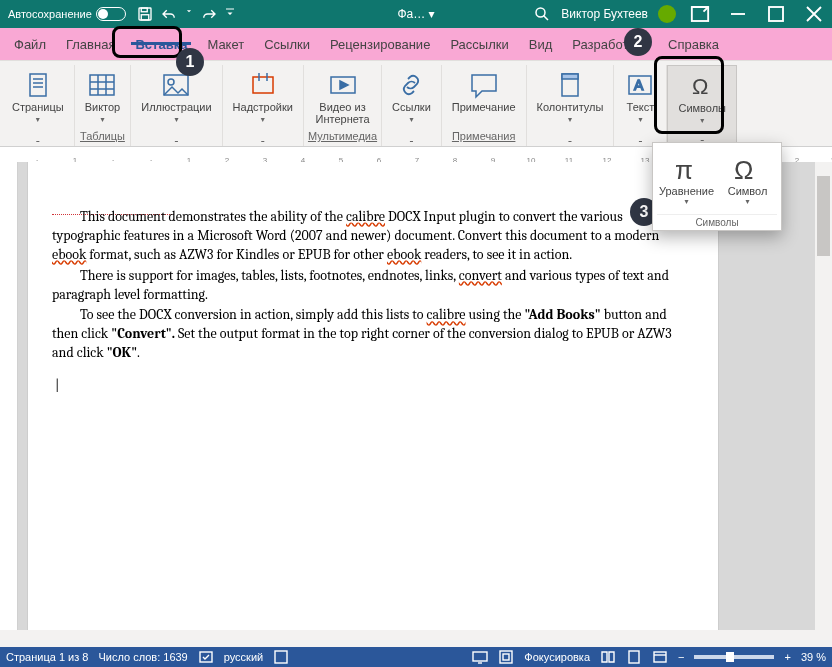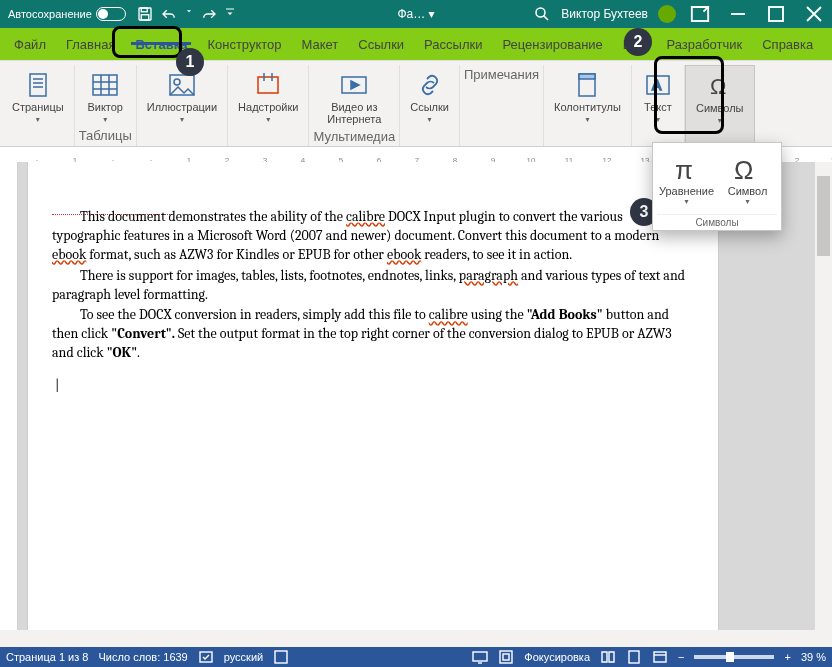--- a/index.html
+++ b/index.html
@@ -8,33 +8,33 @@
   .titlebar .qat { display:flex; align-items:center; gap:6px; }
   .qat-item { display:flex; align-items:center; gap:4px; height:22px; padding:0 4px;}
   .autosave-label { font-size:11px; }
   .toggle { width:30px; height:14px; border:1px solid #fff; border-radius:8px; position:relative;}
   .toggle::after{content:""; position:absolute; left:1px; top:1px; width:10px; height:10px; border-radius:50%; background:#fff;}
   .ticon { width:18px; height:18px; display:inline-block; }
   .title-center { position:absolute; left:50%; transform:translateX(-50%); font-size:12px;}
   .title-right { margin-left:auto; display:flex; align-items:center; gap:10px;}
   .winbtn { width:28px; height:28px; display:flex; align-items:center; justify-content:center;}
   .avatar { width:18px; height:18px; background:#6a0; border-radius:50%; display:inline-block;}
-  .ribbon-tabs { height:30px; background:#84cc16; border-bottom:1px solid #e1dfdd; display:flex; align-items:stretch; padding:16px 4px;}
+  .ribbon-tabs { height:30px; background:#f9a8d4; border-bottom:1px solid #e1dfdd; display:flex; align-items:stretch; padding:16px 4px;}
   .rtab { padding:0 10px; font-size:13px; display:flex; align-items:center; color:#444; cursor:pointer; position:relative;}
   .rtab.active { font-weight:600; color:#2b579a; }
   .rtab.active::after { content:""; position:absolute; left:6px; right:6px; bottom:-1px; height:3px; background:#2b579a;}
   .share-btn { margin-left:auto; color:#2b579a; font-weight:600; display:flex; align-items:center; padding:0 10px; gap:4px;}
   .ribbon { height:86px; background:#f3f2f1; border-bottom:1px solid #d0d0d0; display:flex; padding:4px 2px 0 2px; position:relative;}
   .group { border-right:1px solid #e1dfdd; display:flex; flex-direction:column; align-items:center; justify-content:space-between; padding:2px 4px; }
   .group:last-child{border-right:none;}
   .big-btn { display:flex; flex-direction:column; align-items:center; justify-content:flex-start; width:auto; padding:4px 6px; font-size:11px; text-align:center; color:#444; cursor:pointer; gap:2px;}
   .big-btn .bicon { width:32px; height:28px; display:flex; align-items:center; justify-content:center;}
   .big-btn .lbl { line-height:1.1; }
   .dd { font-size:8px; color:#666;}
-  .group-label { font-size:13px; color:#666; padding-bottom:2px;}
+  .group-label { font-size:11px; color:#666; padding-bottom:2px;text-decoration:underline;}
   .callout { position:absolute; border:3px solid #000; border-radius:8px; pointer-events:none;}
   .co-num { position:absolute; width:24px; height:24px; border-radius:50%; background:#303644; color:#fff; font-weight:700; display:flex; align-items:center; justify-content:center; font-size:14px; }
   .co-num.huge { width:28px; height:28px; font-size:16px;}
   .flyout { position:absolute; top:142px; left:652px; width:130px; background:#fff; border:1px solid #c8c6c4; box-shadow:0 6px 16px rgba(0,0,0,.3); z-index:5; padding:6px 4px 2px 4px;}
   .flyout-items { display:flex; gap:2px; justify-content:space-around;}
   .fly-btn { display:flex; flex-direction:column; align-items:center; font-size:11px; color:#444; padding:4px 2px; width:60px;}
   .fly-btn .ficon { width:40px; height:32px; display:flex; align-items:center; justify-content:center;}
   .flyout-label { text-align:center; font-size:10px; color:#666; border-top:1px solid #eee; margin-top:4px; padding-top:2px;}
   .rulerbar { height:18px; background:#fff; border-bottom:1px solid #d0d0d0; position:relative;}
   .ruler { position:absolute; left:18px; right:0; top:0; height:18px; font-size:8px; color:#888; overflow:hidden; display:flex; align-items:flex-end;}
@@ -125,25 +125,24 @@
           <path d="M6 6l12 12M18 6L6 18"></path>
         </svg>
       </span>
   </div>
 </div>
 
 <div class="ribbon-tabs">
   <div class="rtab">Файл</div>
   <div class="rtab">Главная</div>
   <div class="rtab active">Вставка</div>
-  <div class="rtab">Конструктор</div>
   <div class="rtab">Макет</div>
   <div class="rtab">Ссылки</div>
+  <div class="rtab">Рецензирование</div>
   <div class="rtab">Рассылки</div>
-  <div class="rtab">Рецензирование</div>
   <div class="rtab">Вид</div>
   <div class="rtab">Разработчик</div>
   <div class="rtab">Справка</div>
   <div class="share-btn">
     
     
   </div>
 </div>
 
 <div class="ribbon">
@@ -219,20 +218,28 @@
           <svg viewBox="0 0 32 28" fill="none" stroke="#3a6ea5" stroke-width="1.8">
             <path d="M12 16a5 5 0 007 0l3-3a5 5 0 00-7-7l-2 2M20 12a5 5 0 00-7 0l-3 3a5 5 0 007 7l2-2"></path>
           </svg>
         </span>
       <span class="lbl">Ссылки</span>
         <span class="dd">▾</span>
     </div>
     <div class="group-label">&nbsp;</div>
   </div>
   <div class="group">
+    <div class="big-btn">
+      <span class="bicon">
+          <svg viewBox="0 0 32 28" fill="none" stroke="#3a6ea5" stroke-width="1.5">
+            <path d="M4 4h24v16H14l-6 6v-6H4z"></path>
+          </svg>
+        </span>
+      <span class="lbl">Примечание</span>
+    </div>
     <div class="group-label">Примечания</div>
   </div>
   <div class="group">
     <div class="big-btn">
       <span class="bicon">
           <svg viewBox="0 0 32 28" fill="none" stroke="#3a6ea5" stroke-width="1.5">
             <rect x="8" y="3" width="16" height="22"></rect>
             <rect x="8" y="3" width="16" height="5" fill="#a8c4e8"></rect>
           </svg>
         </span>
@@ -321,24 +328,24 @@
 
 <div class="doc-area">
   <div class="vruler"></div>
   <div class="page">
     <div class="red-marker-area"><span class="red-dotted"></span></div>
     <div class="doc-text">
       <p>
         <span>This document demonstrates the ability of the </span><span class="sq">calibre</span><span> DOCX Input plugin to convert the various typographic features in a Microsoft Word (2007 and newer) document. Convert this document to a modern </span><span class="sq">ebook</span><span> format, such as AZW3 for Kindles or EPUB for other </span><span class="sq">ebook</span><span> readers, to see it in action.</span>
       </p>
       <p>
-        <span>There is support for images, tables, lists, footnotes, endnotes, links, </span><span class="sq">paragraph</span><span> and various types of text and paragraph level formatting.</span>
+        <span>There is support for images, tables, lists, footnotes, endnotes, links, </span><span class="sq">convert</span><span> and various types of text and paragraph level formatting.</span>
       </p>
       <p>
-        <span>To see the DOCX conversion in readers, simply add this file to </span><span class="sq">calibre</span><span> using the </span><b>"Add Books"</b><span> button and then click </span><b>"Convert".</b><span>  Set the output format in the top right corner of the conversion dialog to EPUB or AZW3 and click </span><b>"OK"</b><span>.</span>
+        <span>To see the DOCX conversion in action, simply add this lists to </span><span class="sq">calibre</span><span> using the </span><b>"Add Books"</b><span> button and then click </span><b>"Convert".</b><span>  Set the output format in the top right corner of the conversion dialog to EPUB or AZW3 and click </span><b>"OK"</b><span>.</span>
       </p>
       <p class="noindent" style="margin-top:14px;">&nbsp;|</p>
     </div>
   </div>
   <div class="scrollbar-v">
       <div class="thumb"></div>
     </div>
   <div class="scrollbar-h"></div>
 </div>
 

